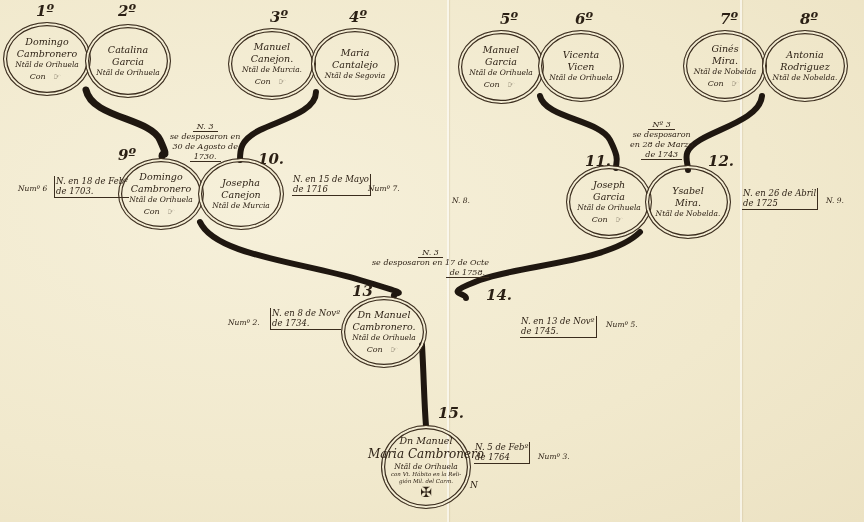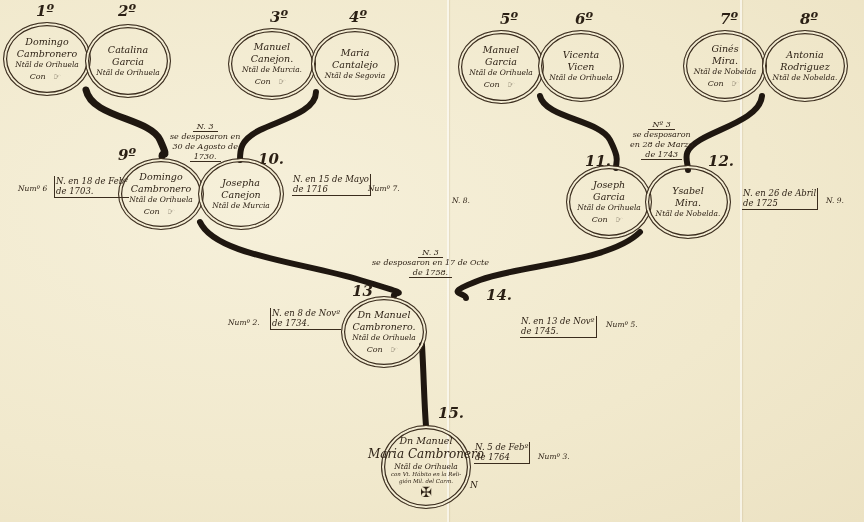--- a/index.html
+++ b/index.html
@@ -159,21 +159,21 @@
   <span class="ref" style="left:452px;top:196px">N. 8.</span>
   <div class="birth rb" style="left:742px;top:188px">
     <div>N. en 26 de Abril</div>
       <div>de 1725</div>
   </div>
   <span class="ref" style="left:826px;top:196px">N. 9.</span>
 
   <div class="note" style="left:372px;top:248px">
     <div><span class="u">N. 3</span></div>
     <div>se desposaron en 17 de Octe</div>
-    <div style="text-align:center"><span class="u">de 1758.</span></div>
+    <div style="text-align:right"><span class="u">de 1758.</span></div>
   </div>
 
   <span class="num" style="left:352px;top:282px">13</span>
   <span class="num" style="left:486px;top:286px">14.</span>
   <div class="person" style="left:341px;top:296px;width:86px;height:72px">
     <span class="l">Dn Manuel</span>
     <span class="l">Cambronero.</span>
     <span class="l small">Ntãl de Orihuela</span>
     <span class="con"><span>Con</span> <span class="hand">☞</span></span>
   </div>

